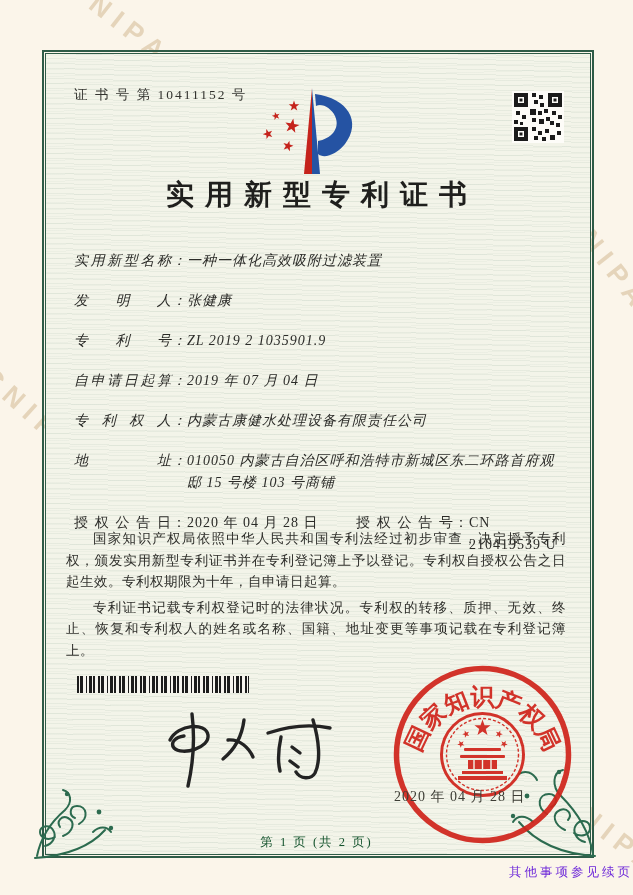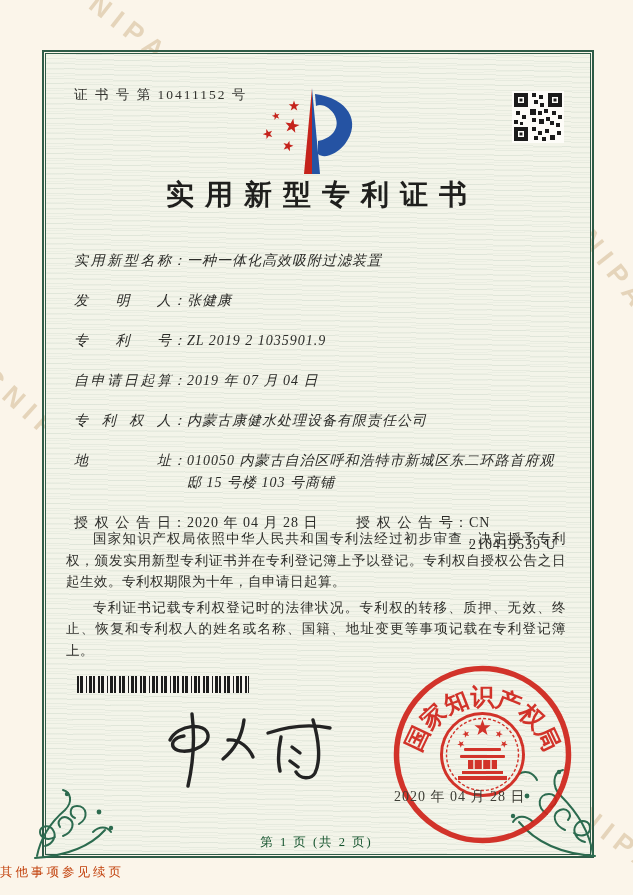--- a/index.html
+++ b/index.html
@@ -94,21 +94,21 @@
     position:absolute; left:394px; top:788px; z-index:6;
     font-size:14px; letter-spacing:1px; color:#3d3d35;
   }
 
   .page-info {
     position:absolute; left:0; top:834px; width:100%; z-index:4;
     text-align:center; font-size:12.5px; letter-spacing:2px; color:#14532d;
   }
   .cont-note {
     position:absolute; left:0; top:864px; width:100%; z-index:4;
-    text-align:left; font-size:12.5px; letter-spacing:3px; color:#c2410c;
+    text-align:right; font-size:12.5px; letter-spacing:3px; color:#6d28d9;
   }
 </style>
 </head>
 <body>
 
 <div class="page">
 
   <div class="wm wm1">CNIPA</div>
   <div class="wm wm2">CNIPA</div>
   <div class="wm wm3">CNIPA</div>

